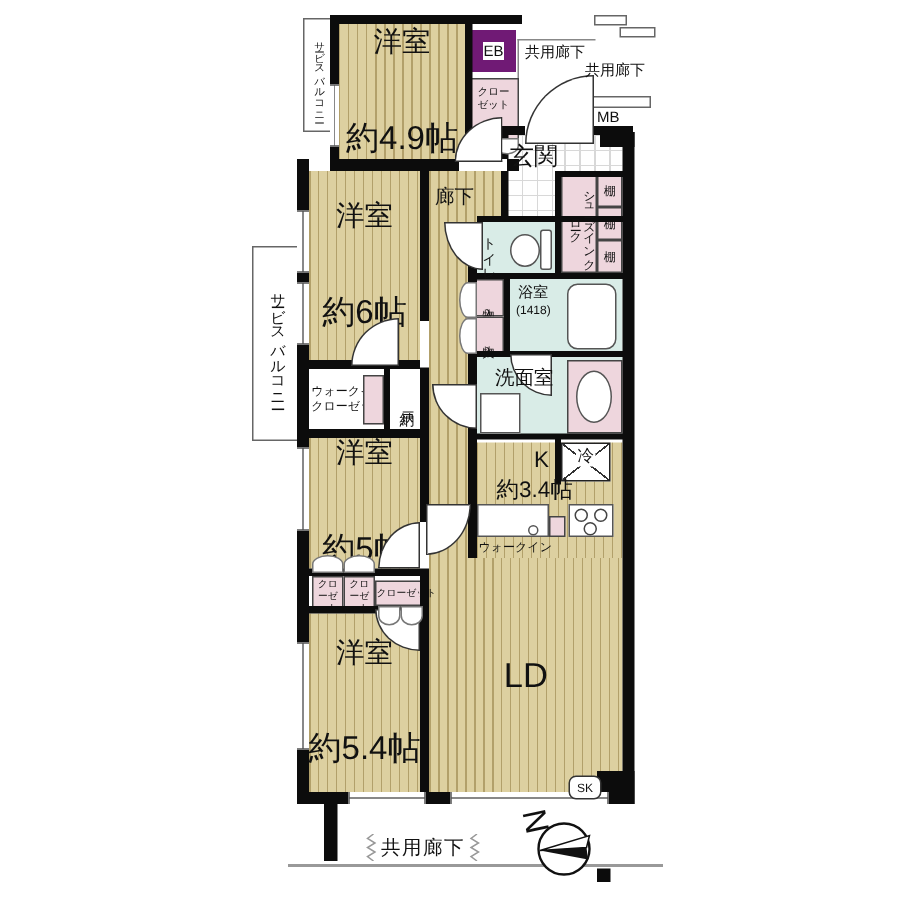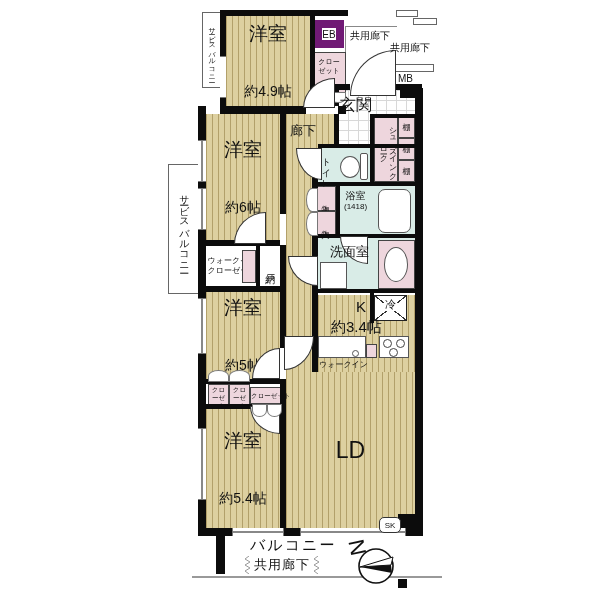--- a/index.html
+++ b/index.html
@@ -7,21 +7,21 @@
     font-family:"Liberation Sans","DejaVu Sans",sans-serif;color:#111;}
   .abs{position:absolute;}
   .tatami{background:repeating-linear-gradient(90deg,#b2a06a 0 1px,#ddd0a0 1px 6px);}
   .wall{position:absolute;background:#0c0c0c;z-index:3;}
   .cyan{background:#d9ece7;}
   .pink{background:#eed6dd;border:1px solid #444;box-sizing:border-box;}
   .tile{background-color:#fff;background-image:repeating-linear-gradient(#d8d8d8 0 1px,transparent 1px 10px),repeating-linear-gradient(90deg,#d8d8d8 0 1px,transparent 1px 10px);}
   .room{position:absolute;z-index:1;display:flex;flex-direction:column;align-items:center;justify-content:center;}
   .rlabel{line-height:1.25;text-align:center;white-space:nowrap;z-index:6;}
   .big{font-size:19px;}
-  .big2{font-size:14px;margin-top:37px;}
+  .big2{font-size:22px;margin-top:37px;}
   .vert{writing-mode:vertical-rl;text-align:center;line-height:1.15;}
   .thin{border:1px solid #666;background:#fff;box-sizing:border-box;position:absolute;}
   .arc{position:absolute;background:#fff;border:1.3px solid #333;box-sizing:border-box;z-index:5;}
   .gap{position:absolute;background:#fff;z-index:4;}
   .winv{position:absolute;background:linear-gradient(90deg,#fff 0 42%,#888 42% 58%,#fff 58% 100%);border-top:1px solid #777;border-bottom:1px solid #777;box-sizing:border-box;z-index:4;}
   .winh{position:absolute;background:linear-gradient(#fff 0 40%,#888 40% 60%,#fff 60% 100%);border-left:1px solid #777;border-right:1px solid #777;box-sizing:border-box;z-index:4;}
   .scal{position:absolute;background:#fff;border:1px solid #777;box-sizing:border-box;z-index:5;}
   .fix{position:absolute;background:#fff;border:1.4px solid #555;box-sizing:border-box;z-index:6;}
   .lab{position:absolute;z-index:7;line-height:1.15;}
   .xbox{background:
@@ -202,21 +202,20 @@
   <div class="abs" style="left:345px;top:26px;width:52px;height:1px;background:#888;"></div>
   <div class="thin" style="left:396px;top:10px;width:22px;height:7px;"></div>
   <div class="thin" style="left:413px;top:18px;width:24px;height:7px;"></div>
   <div class="thin" style="left:392px;top:64px;width:42px;height:8px;"></div>
   <div class="lab" style="left:398px;top:73px;font-size:10px;">MB</div>
 
   <div class="abs" style="left:206px;top:536px;width:207px;height:40px;background:#fff;z-index:1;"></div>
   <div class="abs" style="left:410px;top:534px;width:2px;height:44px;background:#999;"></div>
   <div class="abs" style="left:192px;top:576px;width:250px;height:2px;background:#999;"></div>
   <div class="abs" style="left:398px;top:579px;width:9px;height:9px;background:#0c0c0c;"></div>
-  <div class="lab" style="left:250px;top:536px;font-size:15px;letter-spacing:2px;">バルコニー</div>
   <div class="lab" style="left:244px;top:556px;display:flex;align-items:center;gap:3px;">
     <svg width="7" height="18" viewBox="0 0 7 18">
         <polyline points="5,0 1,3 6,6 1,9 6,12 1,15 5,18" fill="none" stroke="#999" stroke-width="1"></polyline>
       </svg>
     <span style="font-size:13px;letter-spacing:1px;">共用廊下</span>
     <svg width="7" height="18" viewBox="0 0 7 18">
         <polyline points="5,0 1,3 6,6 1,9 6,12 1,15 5,18" fill="none" stroke="#999" stroke-width="1"></polyline>
       </svg>
   </div>
   <div class="abs" style="left:379px;top:517px;width:20px;height:14px;border:1.2px solid #333;border-radius:5px;background:#fff;z-index:6;display:flex;align-items:center;justify-content:center;font-size:8px;">SK</div>

